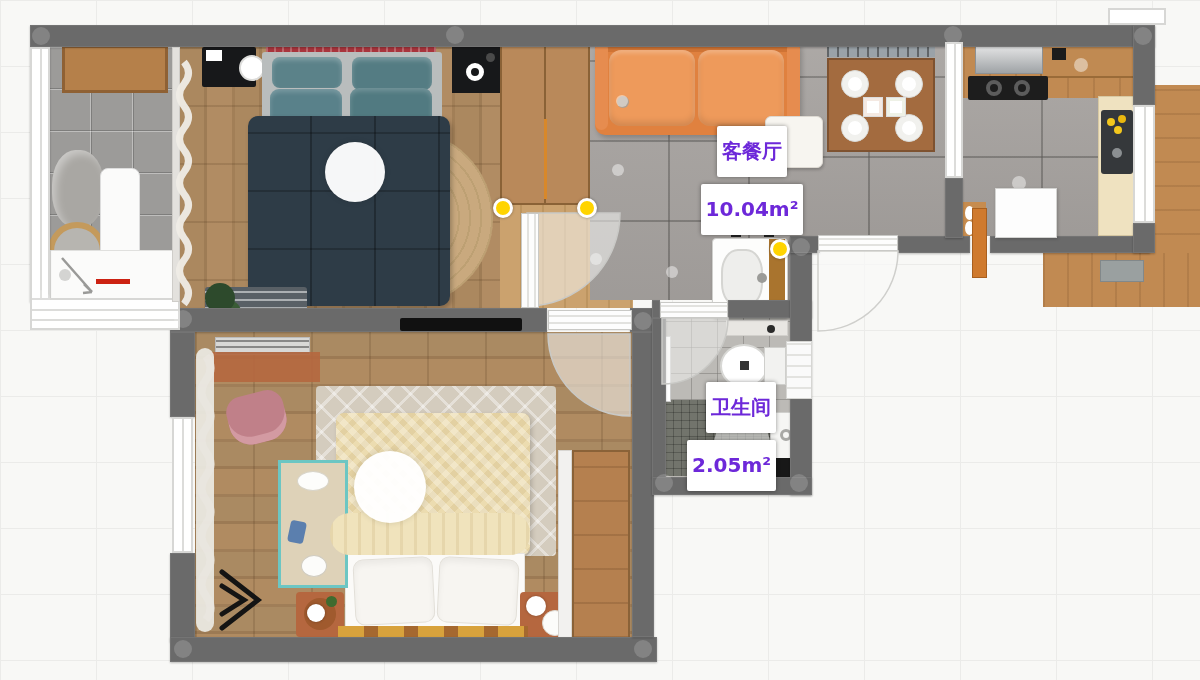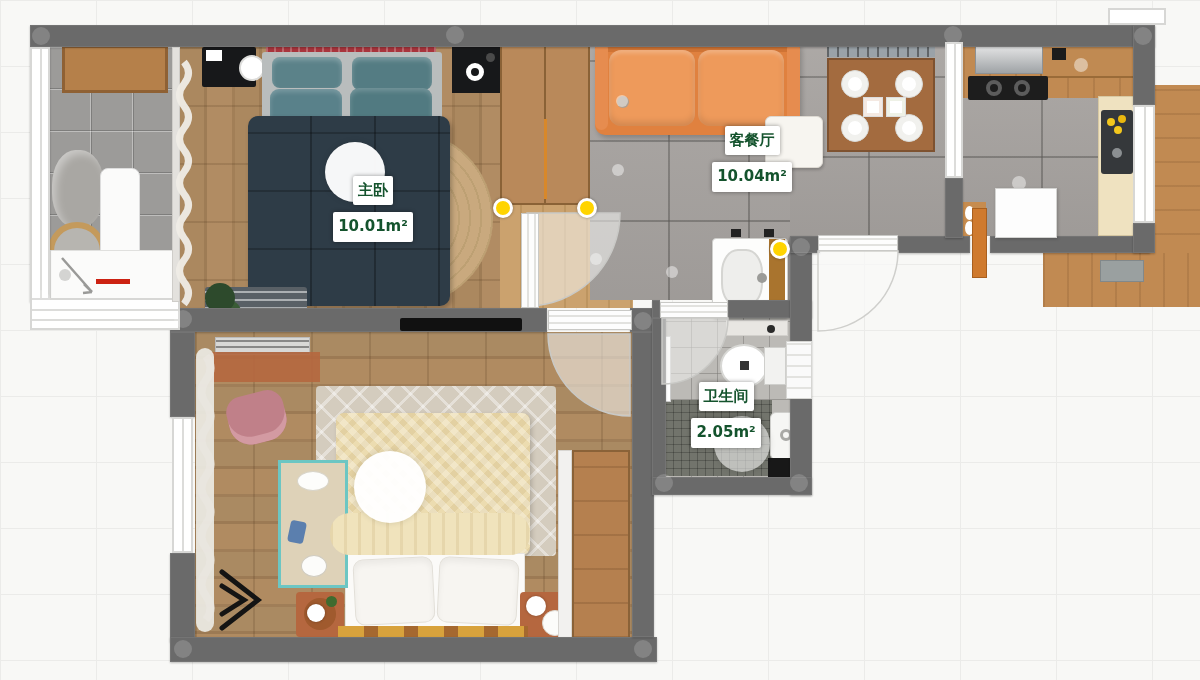--- a/index.html
+++ b/index.html
@@ -22,21 +22,21 @@
   .tile-bath{background-color:#bcbab6;background-image:repeating-linear-gradient(0deg,transparent 0 25px,rgba(120,118,115,.5) 25px 26px),repeating-linear-gradient(90deg,transparent 0 25px,rgba(120,118,115,.5) 25px 26px);z-index:1;}
   .mosaic{background-color:#72746c;background-image:repeating-linear-gradient(0deg,transparent 0 7px,rgba(0,0,0,.22) 7px 8px),repeating-linear-gradient(90deg,transparent 0 7px,rgba(0,0,0,.22) 7px 8px);z-index:6;}
   .furn{position:absolute;z-index:10;}
   .over-wall{z-index:22;}
   .door-panel{position:absolute;background:#fdfdfd;border:1px solid #c9c9c6;box-sizing:border-box;z-index:22;}
   .light-dot{position:absolute;border-radius:50%;background:rgba(255,255,255,.96);box-shadow:0 0 6px rgba(0,0,0,.12);z-index:25;}
   .float-dot{position:absolute;border-radius:50%;background:rgba(255,255,255,.45);z-index:12;}
   .joint-dot{position:absolute;width:18px;height:18px;border-radius:50%;background:rgba(255,255,255,.17);z-index:19;}
   .yellow-dot{position:absolute;width:14px;height:14px;border-radius:50%;background:var(--accentYellow,#ffd400);border:3px solid #fff;box-shadow:0 0 3px rgba(0,0,0,.35);box-sizing:content-box;z-index:35;}
   .room-label{position:absolute;display:flex;flex-direction:column;align-items:center;z-index:40;}
-  .room-label .pill{background:#fff;color:#14532d;font-weight:bold;font-size:15px;line-height:1.15;padding:6px 5px;border-radius:2px;box-shadow:0 0 4px rgba(0,0,0,.4);white-space:nowrap;}
+  .room-label .pill{background:#fff;color:#6d28d9;font-weight:bold;font-size:20px;line-height:1.15;padding:14px 5px;border-radius:2px;box-shadow:0 0 4px rgba(0,0,0,.4);white-space:nowrap;}
   .gap7{gap:7px;} .gap26{gap:26px;}
   .watermark{position:absolute;left:726px;top:162px;display:flex;align-items:flex-start;z-index:30;pointer-events:none;}
   .wm-reg{color:rgba(255,255,255,.55);font-size:13px;margin:-2px 2px 0 -6px;}
   .wm-title{color:rgba(255,255,255,.52);font-size:35px;font-weight:bold;letter-spacing:7px;line-height:1;}
   .wm-sub{color:rgba(255,255,255,.5);font-size:10px;letter-spacing:4.5px;margin-top:6px;}
   svg.overlay{position:absolute;left:0;top:0;z-index:20;pointer-events:none;}
   .cushion{position:absolute;background:#ee9a5b;border-radius:12px;box-shadow:inset 0 -4px 6px rgba(0,0,0,.12),inset 0 3px 4px rgba(255,255,255,.25);}
   .plate{position:absolute;width:28px;height:28px;border-radius:50%;background:#fff;border:1px solid #d8d8d4;box-shadow:inset 0 0 0 6px #f1f1ee;box-sizing:border-box;}
   .chair-l{position:absolute;width:22px;height:30px;background:#8a5a33;border-radius:10px 0 0 10px;border:1px solid #6e4524;box-sizing:border-box;}
   .chair-r{position:absolute;width:20px;height:30px;border:5px solid #8a5a33;border-left:none;border-radius:0 14px 14px 0;box-sizing:border-box;background:transparent;}
@@ -266,27 +266,23 @@
   <div class="joint-dot" style="left:792px;top:238px;"></div>
   <div class="joint-dot" style="left:655px;top:474px;"></div>
   <div class="joint-dot" style="left:790px;top:474px;"></div>
   <div class="joint-dot" style="left:174px;top:640px;"></div>
   <div class="joint-dot" style="left:634px;top:640px;"></div>
 
   <div class="yellow-dot" style="left:493px;top:198px;"></div>
   <div class="yellow-dot" style="left:577px;top:198px;"></div>
   <div class="yellow-dot" style="left:770px;top:239px;"></div>
 
-  <div class="room-label gap7" style="left:320px;top:176px;width:106px;">
-    <span class="pill">主卧</span>
-    <span class="pill">10.01m²</span>
-  </div>
   <div class="room-label gap7" style="left:702px;top:126px;width:100px;">
     <span class="pill">客餐厅</span>
     <span class="pill">10.04m²</span>
   </div>
-  <div class="room-label gap7" style="left:676px;top:382px;width:100px;">
+  <div class="room-label gap7" style="left:676px;top:382px;width:100px;align-items:flex-end;">
     <span class="pill">卫生间</span>
     <span class="pill">2.05m²</span>
   </div>
 
 
 </div>
 
 </body></html>

